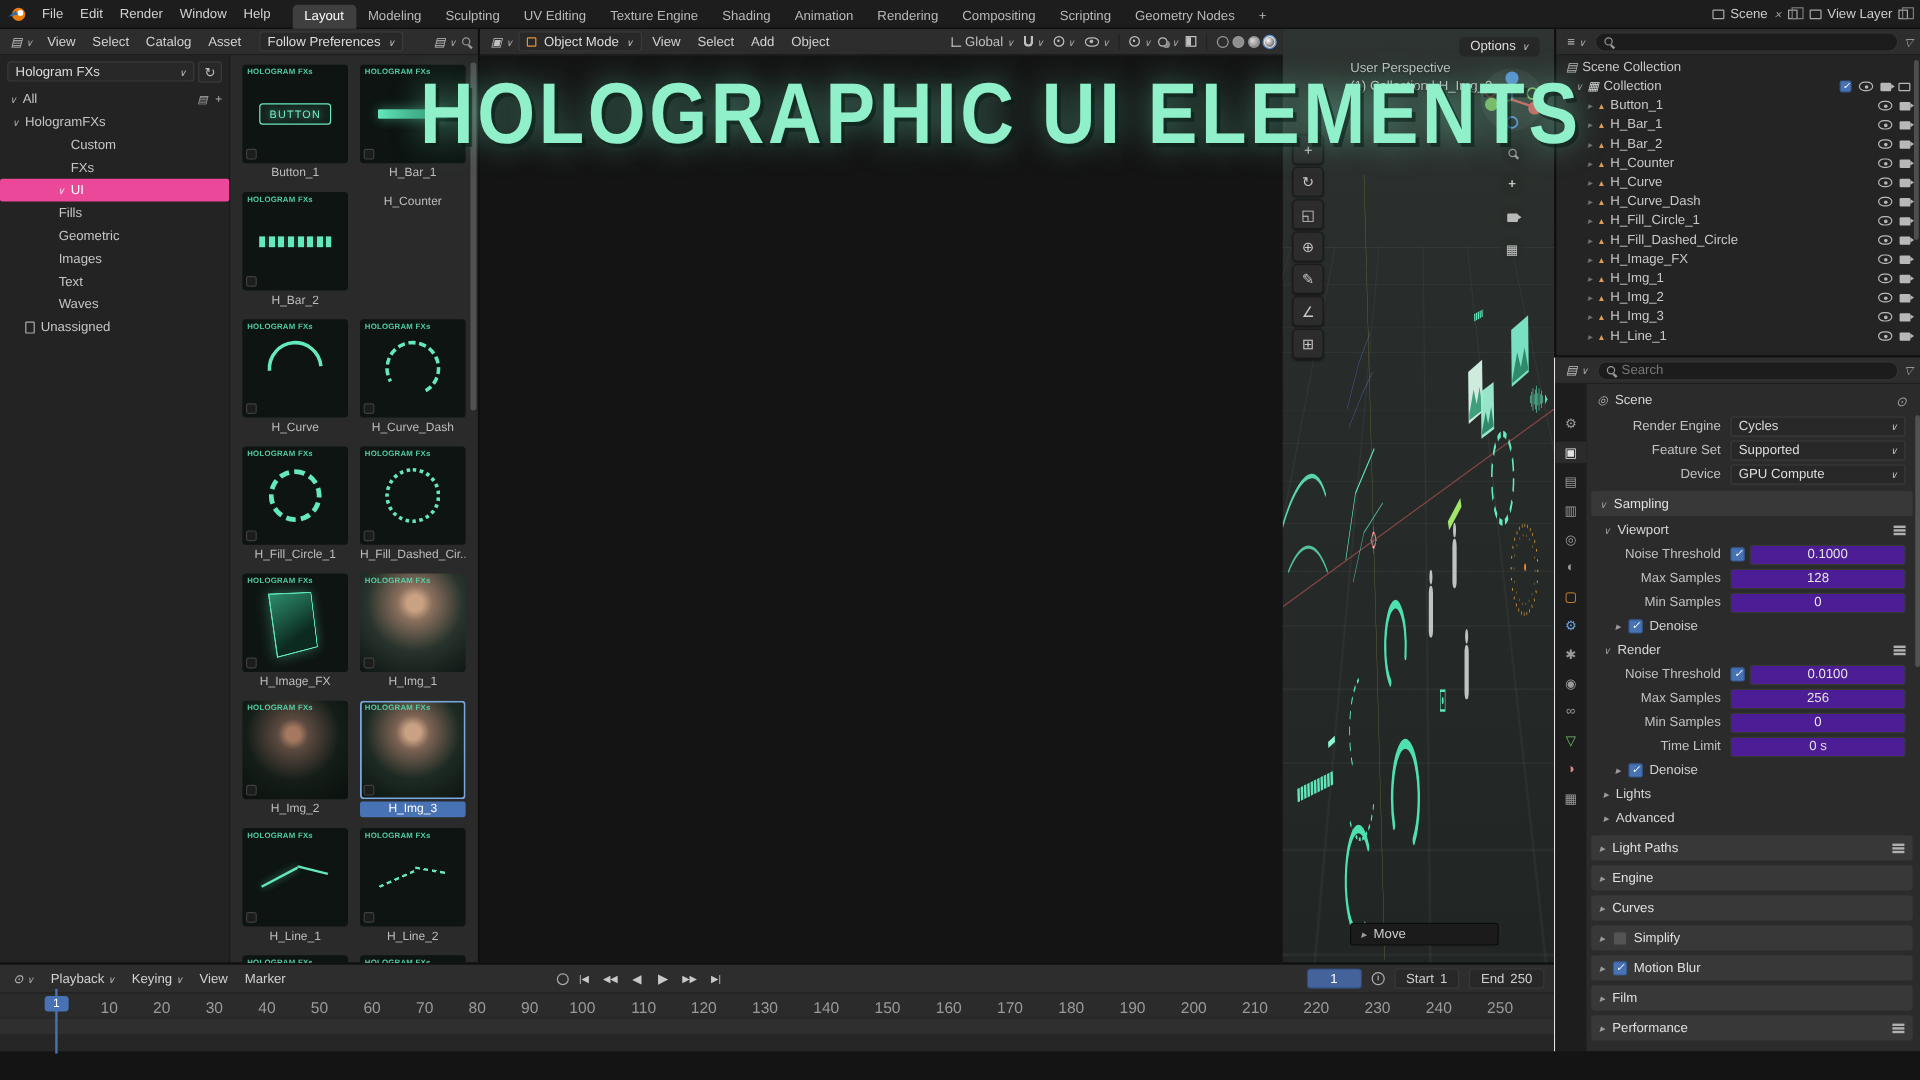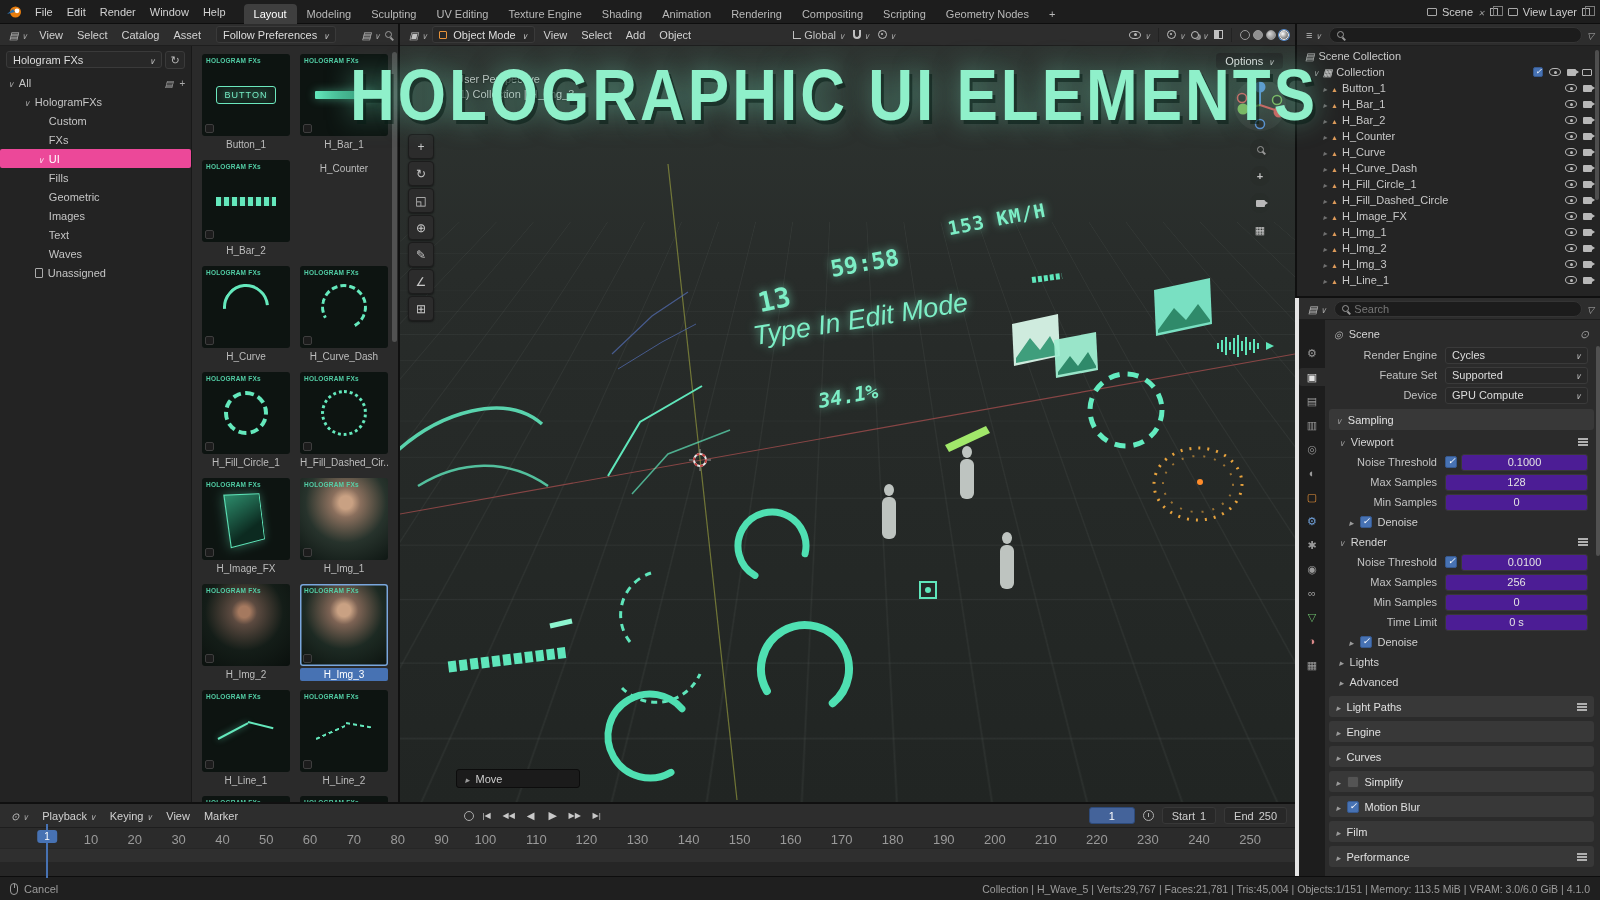--- a/index.html
+++ b/index.html
@@ -45,21 +45,21 @@
 
   
   .asset-browser{position:absolute;left:0;top:24px;width:400px;height:778px;background:#2a2a2a;border-right:2px solid #101010;display:flex;flex-direction:column}
   .ed-asset::before{content:"▤";font-size:10px}
   .ab-body{flex:1;display:flex;min-height:0}
   .catalog{width:192px;background:#232323;border-right:1px solid #181818;padding-top:3px;display:flex;flex-direction:column}
   .lib-row{display:flex;gap:3px;padding:2px 6px 4px 6px}
   .dd.lib{flex:1;justify-content:space-between}
   .btn-sq{width:20px;height:18px;background:#282828;border:1px solid #3a3a3a;border-radius:3px;display:flex;align-items:center;justify-content:center;color:#bbb;font-size:11px}
   .cat-row{height:19px;display:flex;align-items:center;gap:5px;padding-right:6px;color:#c5c5c5}
-  .lvl0{padding-left:8px}.lvl1{padding-left:24px}.lvl2{padding-left:38px}.lvl3{padding-left:38px}
+  .lvl0{padding-left:8px}.lvl1{padding-left:10px}.lvl2{padding-left:48px}.lvl3{padding-left:38px}
   .cat-row.sel{background:#ec4899;color:#fff;border-radius:2px}
   .cat-arrow{visibility:hidden}.cat-arrow.show{visibility:visible}
   .file-ic{display:none;width:8px;height:10px;border:1px solid #aaa;border-radius:1px}
   .file-ic.show{display:inline-block}
   .cat-tools{display:none;margin-left:auto;gap:6px;align-items:center}
   .cat-tools.show{display:inline-flex}
   .cat-tools .t1::before{content:"▤";font-size:9px;color:#aaa}
   .cat-tools .t2::before{content:"+";font-size:10px;color:#aaa}
   .asset-grid-wrap{flex:1;position:relative;overflow:hidden;background:#2a2a2a}
   .asset-grid{display:grid;grid-template-columns:88px 88px;gap:9px 10px;padding:8px 6px 0 10px}
@@ -84,21 +84,21 @@
   .k-photo2{background:radial-gradient(circle at 48% 34%,#a5795f 8%,#5c4a40 18%,#141d18 55%,#0a100d 100%)}
   .k-photo3{background:radial-gradient(circle at 50% 32%,#c9a183 9%,#7d6354 20%,#1d2a23 55%,#0c130f 100%)}
   .k-line .g,.k-line2 .g{position:relative;width:60px;height:40px}
   .k-line .g::before{content:"";position:absolute;left:2px;top:27px;width:34px;height:2px;background:#64e8bc;transform:rotate(-28deg);transform-origin:left center;box-shadow:0 0 6px rgba(100,232,188,.6)}
   .k-line .g::after{content:"";position:absolute;left:32px;top:10px;width:26px;height:2px;background:#64e8bc;transform:rotate(14deg);transform-origin:left center}
   .k-line2 .g::before{content:"";position:absolute;left:2px;top:27px;width:34px;height:2px;background:repeating-linear-gradient(90deg,#64e8bc 0 4px,transparent 4px 7px);transform:rotate(-24deg);transform-origin:left center}
   .k-line2 .g::after{content:"";position:absolute;left:32px;top:11px;width:26px;height:2px;background:repeating-linear-gradient(90deg,#64e8bc 0 4px,transparent 4px 7px);transform:rotate(10deg);transform-origin:left center}
   .vscroll{position:absolute;right:1px;top:6px;width:5px;height:290px;background:#515151;border-radius:3px}
 
   
-  .viewport{position:absolute;left:400px;top:24px;width:895px;height:778px;display:flex;flex-direction:column}
+  .viewport{position:absolute;left:400px;top:24px;width:895px;height:778px;display:flex;flex-direction:row}
   .ed-vp::before{content:"▣";font-size:10px}
   .i-obj{width:8px;height:8px;border:1.5px solid #e8933a;display:inline-block;border-radius:1px}
   .i-axis{width:8px;height:8px;border-left:1.5px solid #c0c0c0;border-bottom:1.5px solid #c0c0c0;display:inline-block}
   .i-magnet{width:8px;height:9px;border:2px solid #c0c0c0;border-top:none;border-radius:0 0 5px 5px;display:inline-block}
   .i-circ{width:9px;height:9px;border:1.5px solid #c0c0c0;border-radius:50%;position:relative;display:inline-block}
   .i-circ::after{content:"";position:absolute;left:2px;top:2px;width:2px;height:2px;background:#c0c0c0;border-radius:50%}
   .i-ovl{width:8px;height:8px;border:1px solid #c0c0c0;border-radius:50%;display:inline-block;box-shadow:3px 2px 0 -1px #8a8a8a}
   .i-xray{width:9px;height:9px;border:1px solid #c0c0c0;background:linear-gradient(90deg,#c0c0c0 50%,transparent 50%);display:inline-block}
   .hsep{width:1px;height:14px;background:#222;margin:0 5px}
   .sh-dot{width:10px;height:10px;border-radius:50%;border:1px solid #9a9a9a;display:inline-block;margin-left:3px}
@@ -137,21 +137,21 @@
   .i-coll::before{content:"▦";font-size:10px;color:#d8d8d8}
   .i-scoll::before{content:"▤";font-size:10px;color:#b9b9b9}
   .i-mesh::before{content:"▲";font-size:7px;color:#de9b5a}
   .orow.obj{padding-left:26px}
   .orow.coll{padding-left:16px}
   .cb.small{width:10px;height:10px;flex:0 0 10px}
   .cb.small.checked::after{font-size:8px;left:1.5px;top:-1.5px}
   .oscroll{position:absolute;right:1px;top:4px;width:4px;height:150px;background:#4e4e4e;border-radius:2px}
 
   
-  .props{position:absolute;left:1295px;top:298px;width:305px;height:578px;background:#2b2b2b;border-left:4px solid #e5e5e5;display:flex;flex-direction:column}
+  .props{position:absolute;left:1295px;top:298px;width:305px;height:578px;background:#2b2b2b;border-left:1px solid #e5e5e5;display:flex;flex-direction:column}
   .ed-props::before{content:"▤";font-size:10px}
   .props-body{flex:1;display:flex;min-height:0}
   .ptabs{width:26px;background:#1d1d1d;display:flex;flex-direction:column;align-items:center;padding-top:24px;gap:6px;flex:0 0 26px}
   .ptab{width:26px;height:18px;display:flex;align-items:center;justify-content:center;color:#9a9a9a;font-size:11px}
   .ptab.active{background:#2b2b2b;border-radius:3px 0 0 3px;color:#e2e2e2}
   .pt-obj{color:#e8933a}.pt-mod{color:#6f9fd8}.pt-data{color:#6dbf6d}.pt-mat{color:#d98989}
   .pcontent{flex:1;padding:3px 4px 0 2px;position:relative;overflow:hidden}
   .bcrow{height:22px;display:flex;align-items:center;gap:6px;padding:0 7px;color:#d5d5d5}
   .bc-ic::before{content:"◎";font-size:10px;color:#b5b5b5}
   .i-pin{margin-left:auto}.i-pin::before{content:"⊙";color:#9a9a9a}
@@ -1155,19 +1155,14 @@
           <span class="tick">250</span>
         </div>
       <span class="ph-badge">1</span>
     </div>
     <div class="tl-track">
         <div class="tl-band"></div>
       </div>
     <div class="playhead"></div>
   </section>
 
-  <footer class="statusbar">
-    <i class="i-mouse"></i>
-    <span>Cancel</span>
-    <span class="sb-right">Collection | H_Wave_5 | Verts:29,767 | Faces:21,781 | Tris:45,004 | Objects:1/151 | Memory: 113.5 MiB | VRAM: 3.0/6.0 GiB | 4.1.0</span>
-  </footer>
 
 </div>
 
 </body></html>

